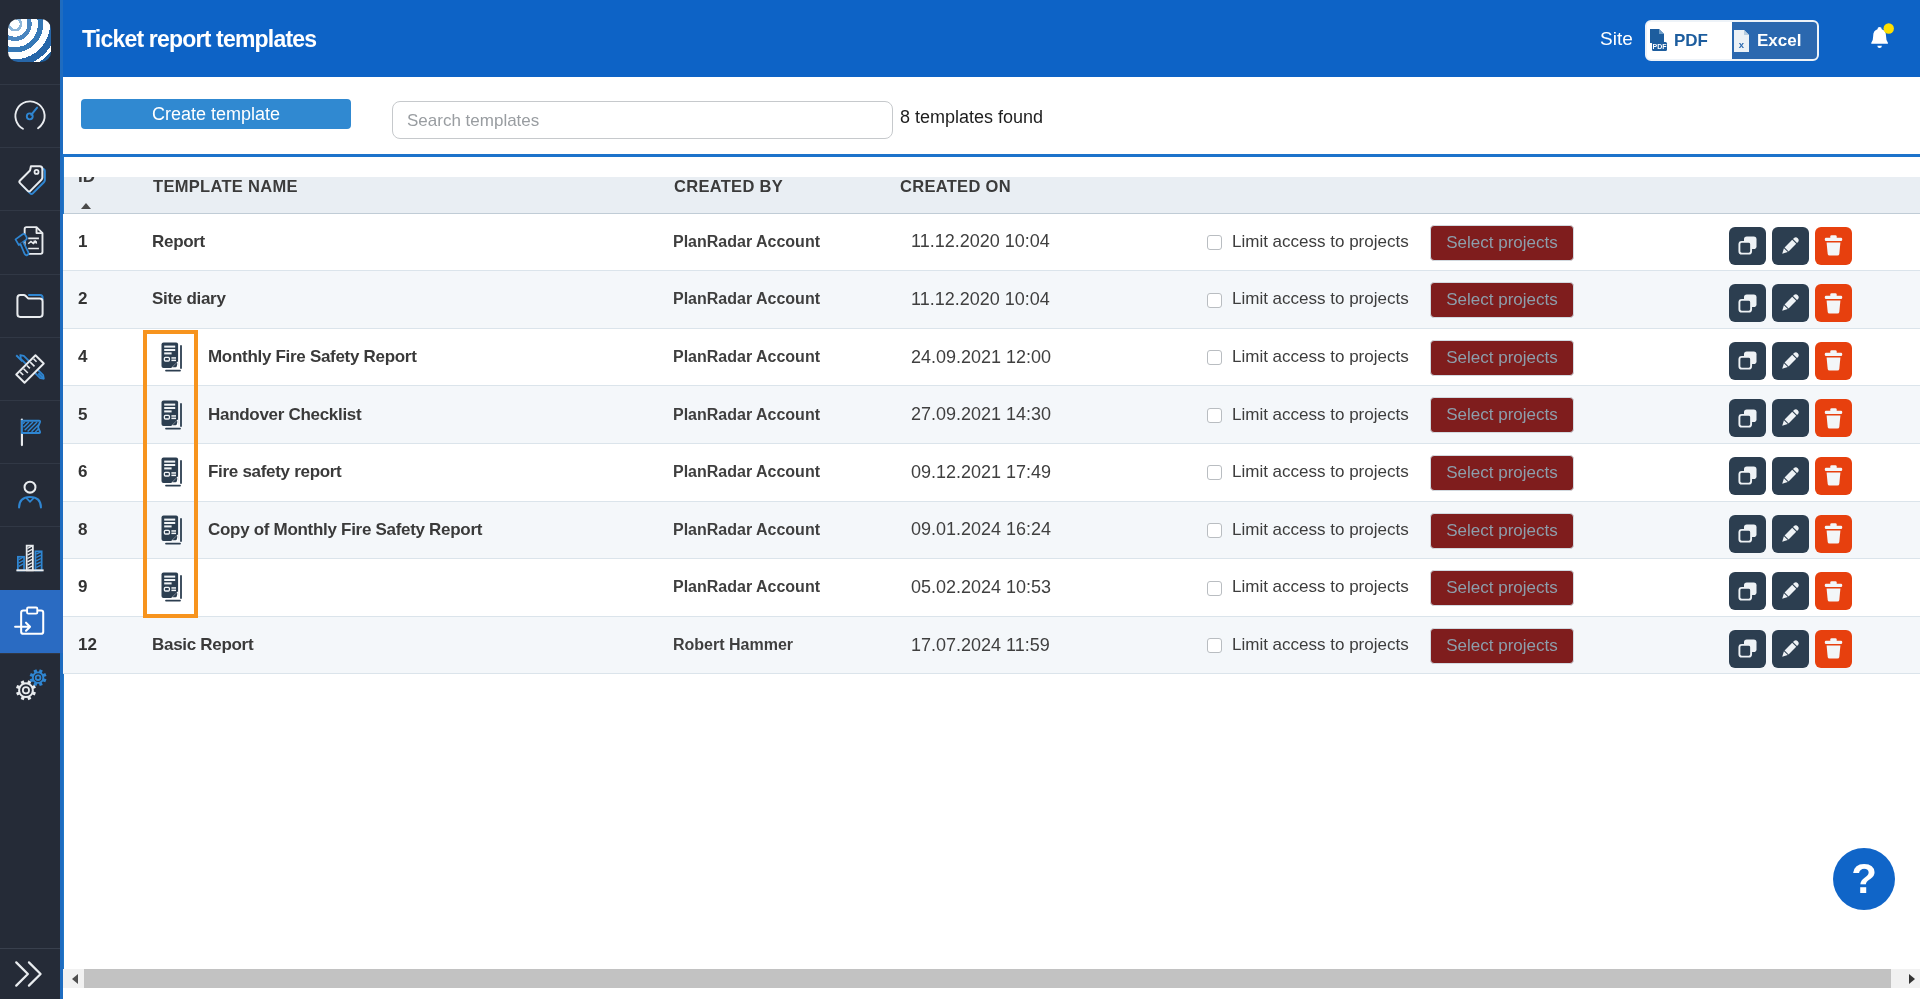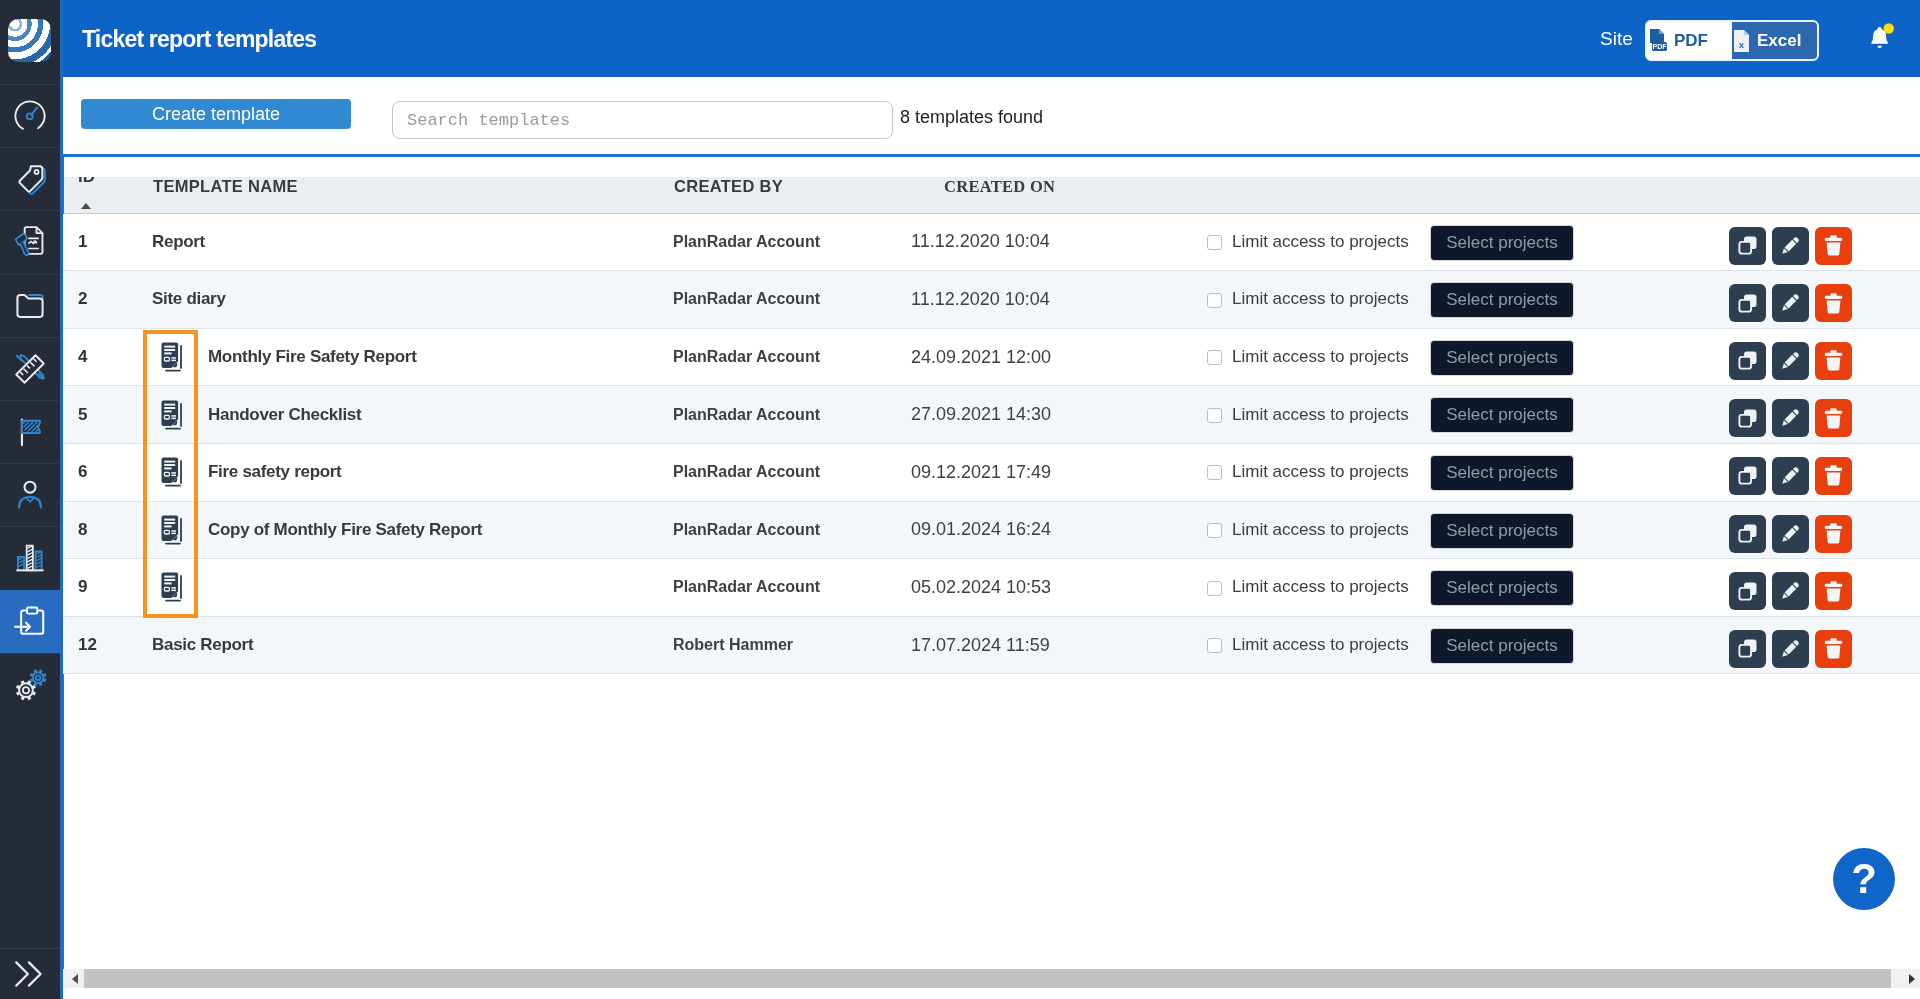--- a/index.html
+++ b/index.html
@@ -24,21 +24,21 @@
       #4a86c0 24% 32%, #ffffff 32% 44%, #3578b6 44% 54%, #ffffff 54% 67%, #2766a8 67% 80%,
       #ffffff 80% 86%, #1d5f9f 86% 100%); }
   .navitem { position:absolute; left:0; width:60px; height:63.2px; border-top:1px solid #313845;
     display:flex; align-items:center; justify-content:center; }
   .navsel { background:#2a6bc2; width:62.5px; border-top:none; }
 
   #createbtn { position:absolute; left:81px; top:99px; width:270px; height:30px; background:#3089d1;
     border-radius:4px; color:#fff; font-size:18px; display:flex; align-items:center; justify-content:center; }
   #search { position:absolute; left:392px; top:100.5px; width:501px; height:38.5px; background:#fff;
     border:1.5px solid #c6c9cc; border-radius:8px; }
-  #search span { position:absolute; left:14px; top:9px; font-size:17px; color:#999da1;font-family:Liberation Mono, monospace; }
+  #search span { position:absolute; left:14px; top:9px; font-size:17px; color:#999da1; }
   #found { position:absolute; left:900px; top:107px; font-size:18px; color:#1d1d1d; }
   #blueline { position:absolute; left:62px; top:154.3px; width:1858px; height:2.8px; background:#1d73cb; }
 
   #thead { position:absolute; left:64px; top:176.5px; width:1856px; height:37px; background:#e9eef3;
     border-bottom:1.5px solid #c0ccd6; overflow:hidden; }
   #thead .h { position:absolute; top:0.4px;
     font-weight:700; font-size:16.5px; color:#3b3b3b; letter-spacing:0.3px; }
   #idclip { position:absolute; left:14px; top:-9.4px; font-weight:700; font-size:17px; color:#3b3b3b; }
   #sortarr { position:absolute; left:17px; top:26.5px; width:0; height:0;
     border-left:5px solid transparent; border-right:5px solid transparent; border-bottom:6px solid #4a4a4a; }
@@ -48,21 +48,21 @@
   .cell { position:absolute; top:0; height:100%; display:flex; align-items:center; }
   .cid { left:15px; font-weight:700; font-size:17px; color:#333; }
   .cname { left:89px; font-weight:700; font-size:17px; letter-spacing:-0.3px; color:#3a3a3a; }
   .cnamei { left:145px; font-weight:700; font-size:17px; letter-spacing:-0.3px; color:#3a3a3a; }
   .cicon { left:98px; }
   .cby { left:610px; font-weight:700; font-size:16px; color:#3f3f3f; }
   .con { left:848px; font-size:18px; color:#3f3f3f; }
   .ccb { position:absolute; left:1144px; top:21.5px; width:15px; height:15px; border:1.5px solid #b9bdc1; border-radius:3px; background:#fff; }
   .climit { left:1169px; font-size:17px; color:#3d3d3d; }
   .csel { position:absolute; left:1367px; top:11px; width:144px; height:36px; border:1px solid #d2d9df; border-radius:4px;
-    background:#0f172a; color:#8d9eab; font-size:17px; display:flex; align-items:center; justify-content:center; }
+    background:#7f1d1d; color:#8d9eab; font-size:17px; display:flex; align-items:center; justify-content:center; }
   .abtn { position:absolute; top:13px; width:37px; height:38px; border-radius:6px; background:#2c3e50;
     display:flex; align-items:center; justify-content:center; }
   .abtn.red { background:#e7400e; }
   .b1 { left:1665.5px; } .b2 { left:1708.5px; } .b3 { left:1752px; }
 
   #orangebox { position:absolute; left:143px; top:330px; width:55px; height:288px;
     border:4px solid #f7941e; }
   #helpbtn { position:absolute; left:1833px; top:848px; width:62px; height:62px; border-radius:50%;
     background:#1065c8; color:#fff; font-size:42px; font-weight:700;
     display:flex; align-items:center; justify-content:center; }
@@ -220,21 +220,21 @@
 <div id="search">
     <span>Search templates</span>
   </div>
 <div id="found">8 templates found</div>
 <div id="blueline"></div>
 <div id="thead">
   <span id="idclip">ID</span>
   <div id="sortarr"></div>
   <div class="h" style="left:89px;">TEMPLATE NAME</div>
   <div class="h" style="left:610px;">CREATED BY</div>
-  <div class="h" style="left:880px;font-family:Liberation Serif, serif;">CREATED ON</div>
+  <div class="h" style="left:836px;">CREATED ON</div>
 </div>
 <div id="rows">
 <div class="row" style="top:213.5px;">
       <div class="cell cid">1</div>
       <div class="cell cname">Report</div>
       <div class="cell cby">PlanRadar Account</div>
       <div class="cell con">11.12.2020 10:04</div>
       <div class="ccb"></div>
       <div class="climit cell">Limit access to projects</div>
       <div class="csel">Select projects</div>

